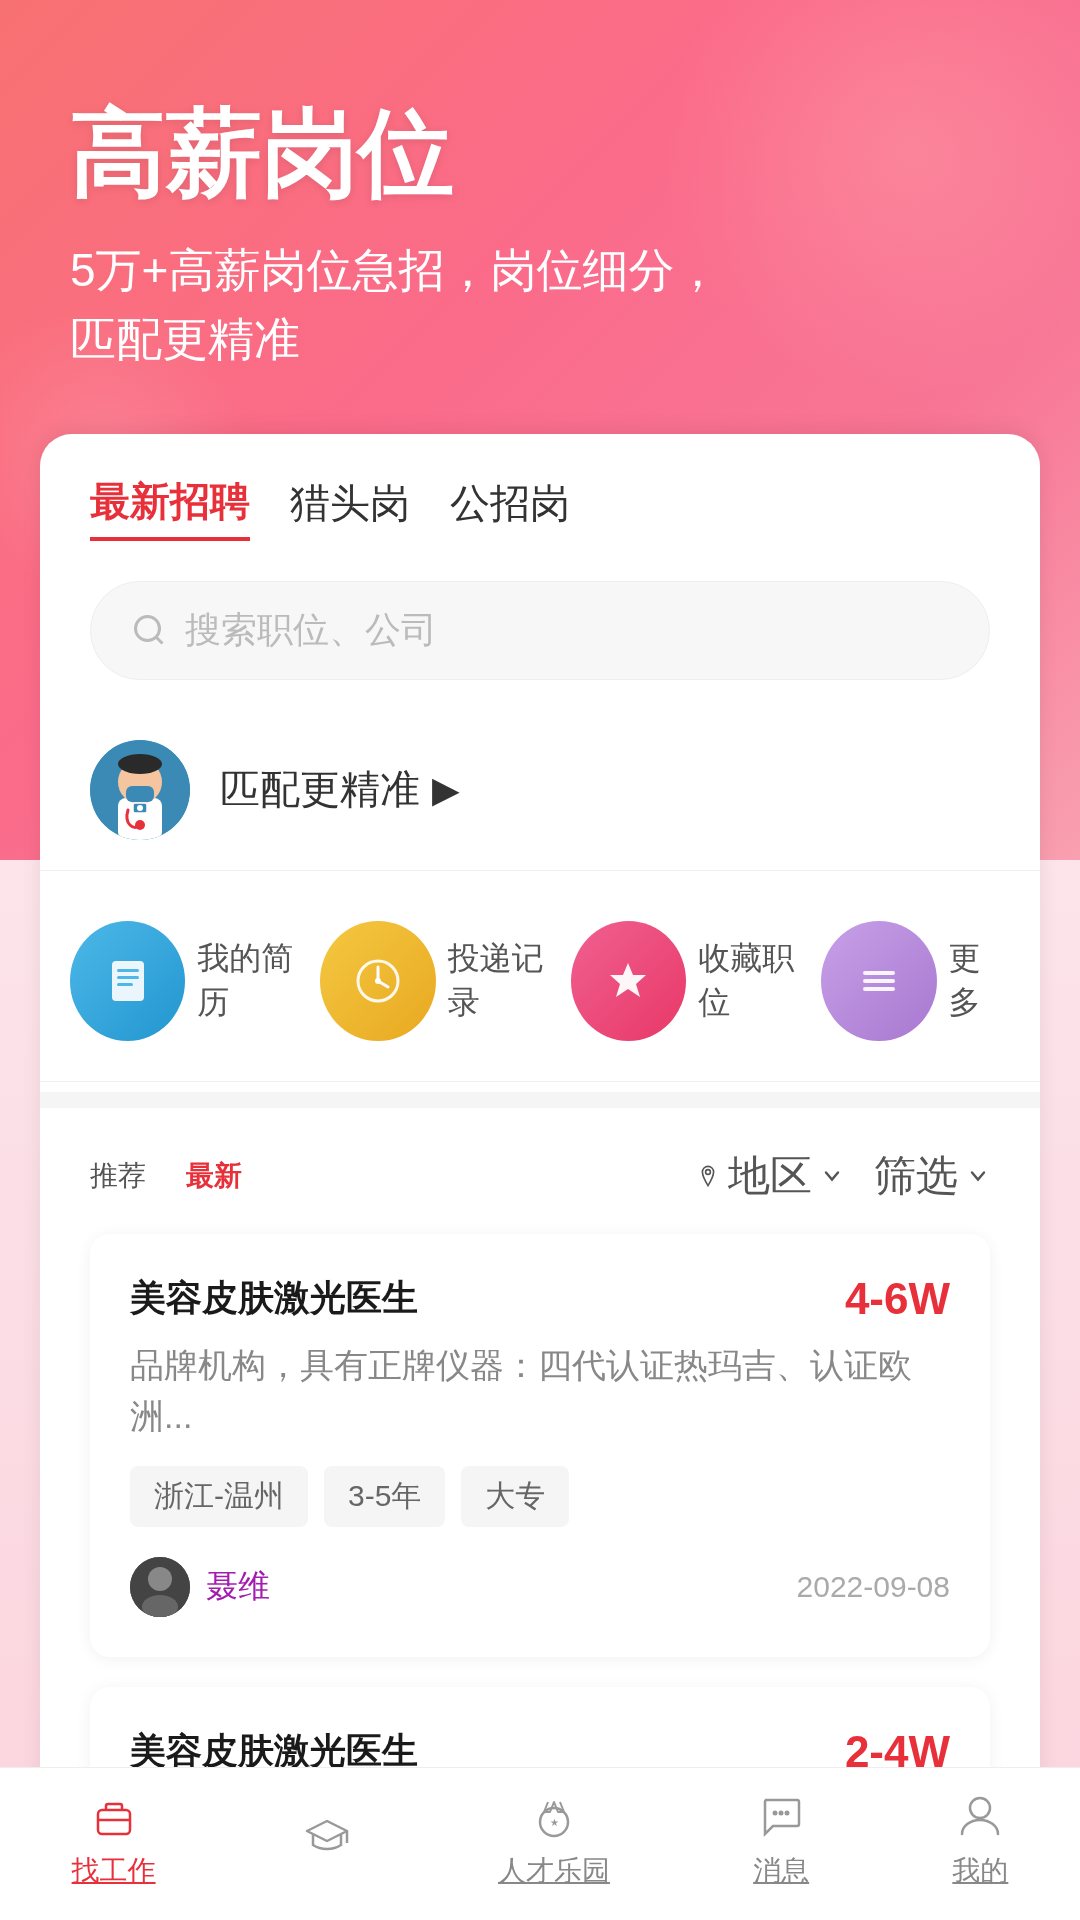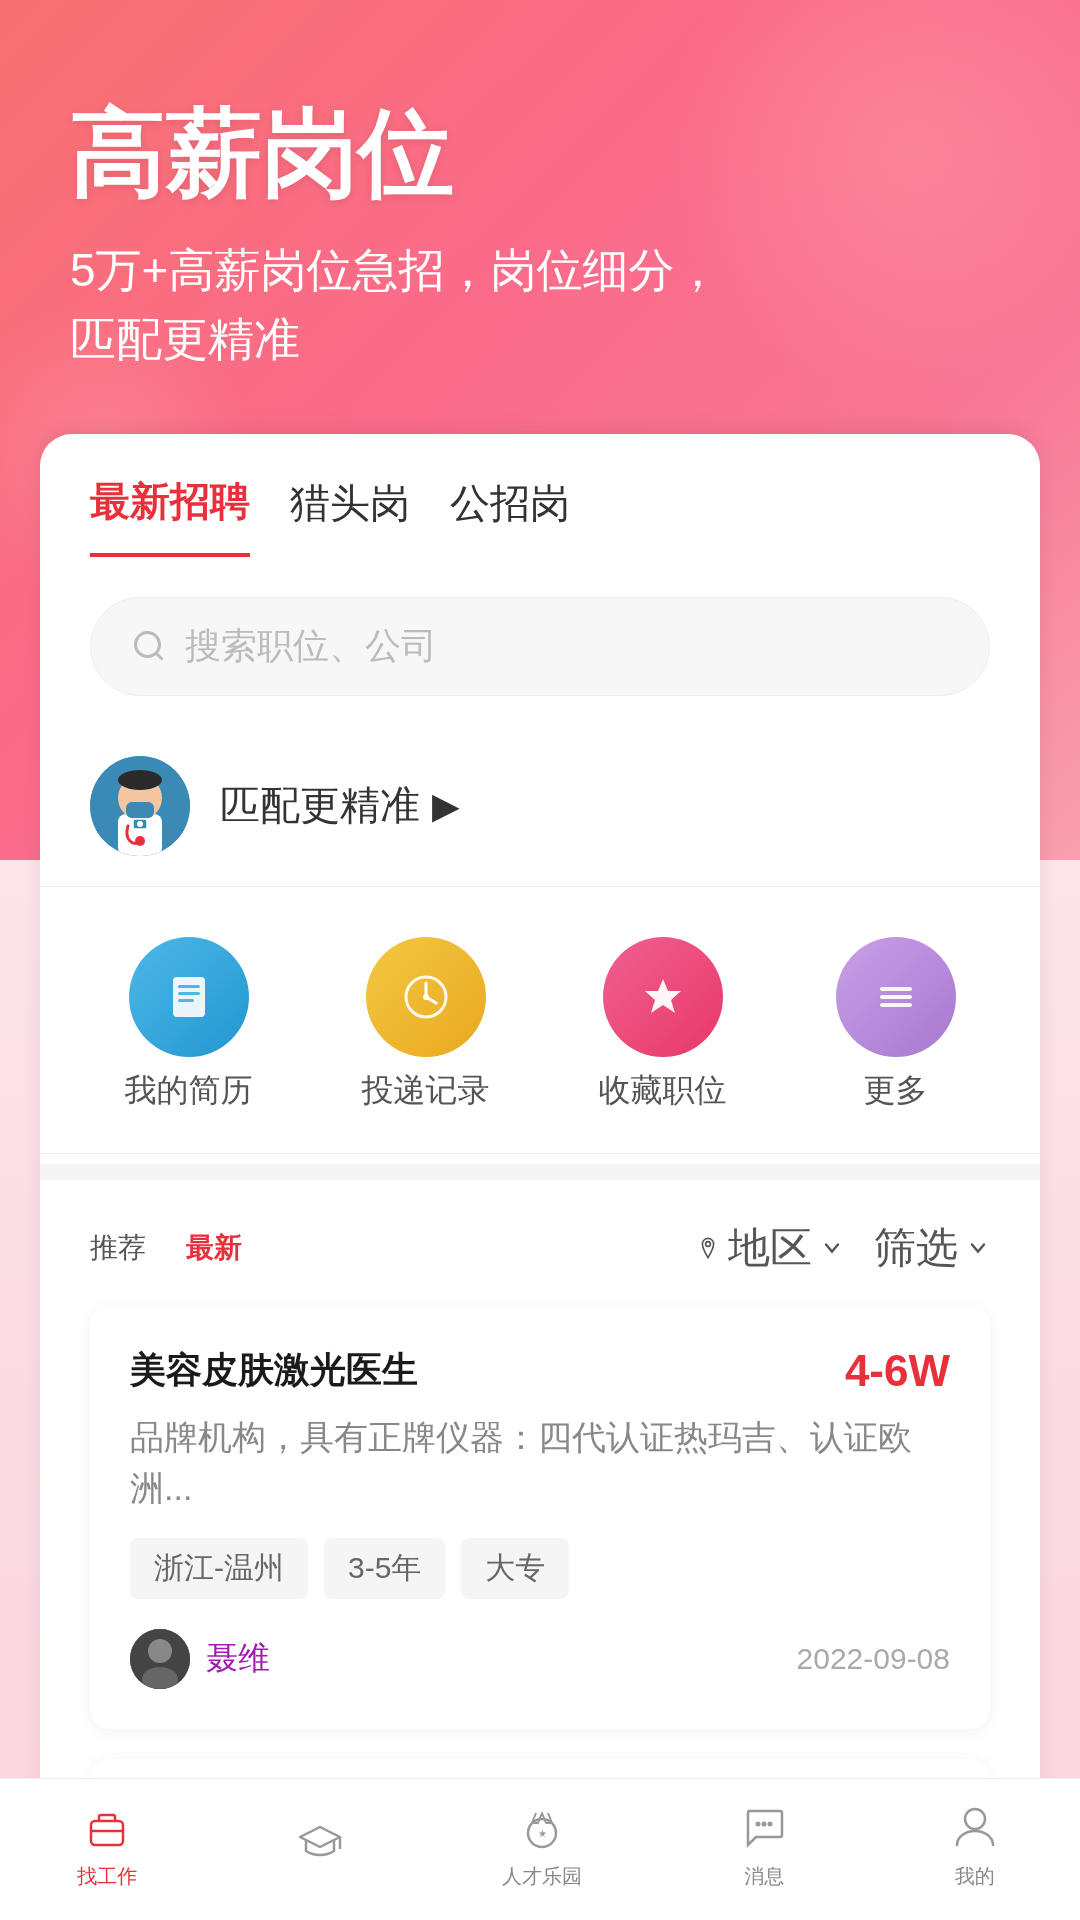--- a/index.html
+++ b/index.html
@@ -92,21 +92,21 @@
     .tabs-header {
       display: flex;
       align-items: center;
       padding: 40px 50px 20px 50px;
       gap: 40px;
     }
     .tab-item {
       font-size: 40px;
       color: #333;
       cursor: pointer;
-      padding-bottom: 24px;
+      padding-bottom: 8px;
     }
     .tab-item.active {
       color: #e8303a;
       font-weight: 700;
       border-bottom: 4px solid #e8303a;
     }
 
     
     .search-bar {
       margin: 20px 50px 30px 50px;
@@ -160,21 +160,20 @@
 
     
     .quick-actions {
       display: flex;
       justify-content: space-around;
       padding: 50px 30px 40px 30px;
       border-bottom: 1px solid #f0f0f0;
     }
     .action-item {
       display: flex;
-      flex-direction: column;
       align-items: center;
       gap: 12px;
       cursor: pointer;
     }
     .action-icon-circle {
       width: 120px; height: 120px;
       border-radius: 50%;
       display: flex; align-items: center; justify-content: center;
     }
     .icon-blue { background: linear-gradient(135deg, #4db8e8, #2296d0); }
@@ -317,22 +316,23 @@
       flex-direction: column;
       align-items: center;
       gap: 8px;
       cursor: pointer;
     }
     .nav-icon {
       width: 56px; height: 56px;
       display: flex; align-items: center; justify-content: center;
     }
     .nav-label {
-      font-size: 20px;
+      font-size: 28px;
       color: #888;
+      text-decoration: underline;
     }
     .nav-item.active .nav-label {
       color: #e8303a;
     }
     .nav-item.active svg path,
     .nav-item.active svg rect,
     .nav-item.active svg circle {
       stroke: #e8303a;
     }
   </style>

